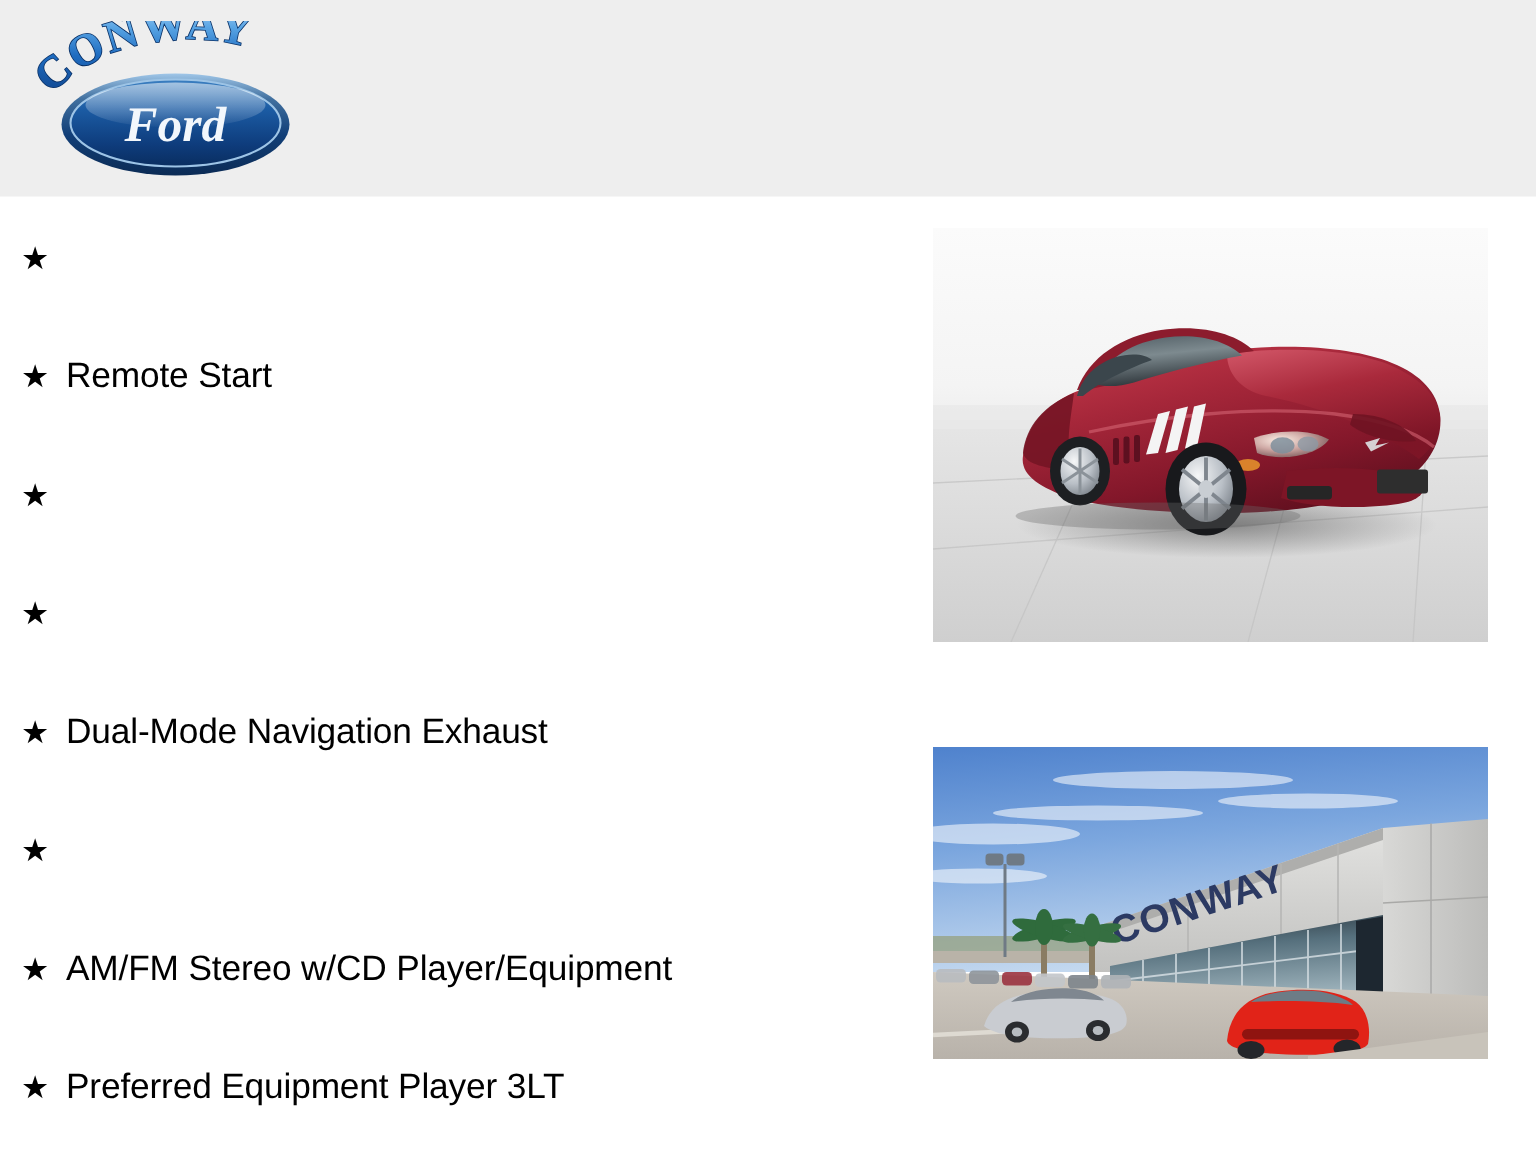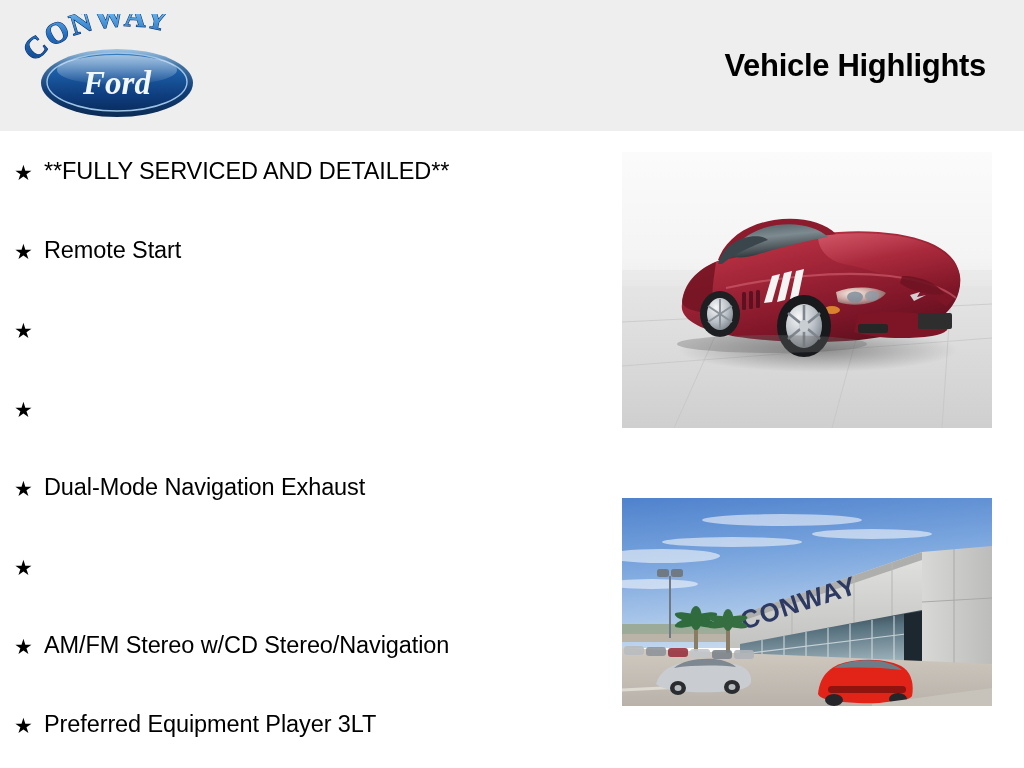--- a/index.html
+++ b/index.html
@@ -170,48 +170,46 @@
           <stop offset="100%" stop-color="#ffffff" stop-opacity="0.02"></stop>
         </linearGradient>
       </defs>
       <ellipse cx="77" cy="37" rx="76" ry="34" fill="url(#ovalOuter)"></ellipse>
       <ellipse cx="77" cy="36" rx="70" ry="29" fill="url(#ovalInner)" stroke="#9dc4e6" stroke-width="1.4"></ellipse>
       <ellipse cx="77" cy="24" rx="60" ry="15" fill="url(#ovalGloss)"></ellipse>
       <text x="77" y="48" text-anchor="middle" font-family="'Liberation Serif', serif" font-size="33" font-style="italic" font-weight="bold" fill="#f2f7fc">Ford</text>
     </svg>
   </div>
 
-  <div class="page-title">Vehicle Highlights</div>
 </div>
 
 <ul class="highlights-list">
   <li class="highlight-item" style="top:25px">
     <span class="star-icon">★</span>
-    <span class="highlight-text">**FULLY SERVICED AND DETAILED**</span>
   </li>
   <li class="highlight-item" style="top:104px">
     <span class="star-icon">★</span>
     <span class="highlight-text">Remote Start</span>
   </li>
   <li class="highlight-item" style="top:183px">
     <span class="star-icon">★</span>
   </li>
   <li class="highlight-item" style="top:262px">
     <span class="star-icon">★</span>
   </li>
   <li class="highlight-item" style="top:341px">
     <span class="star-icon">★</span>
     <span class="highlight-text">Dual-Mode Navigation Exhaust</span>
   </li>
   <li class="highlight-item" style="top:420px">
     <span class="star-icon">★</span>
   </li>
   <li class="highlight-item" style="top:499px">
     <span class="star-icon">★</span>
-    <span class="highlight-text">AM/FM Stereo w/CD Stereo/Navigation</span>
+    <span class="highlight-text">AM/FM Stereo w/CD Player/Equipment</span>
   </li>
   <li class="highlight-item" style="top:578px">
     <span class="star-icon">★</span>
     <span class="highlight-text">Preferred Equipment Player 3LT</span>
   </li>
 </ul>
 
 <div class="media-col">
 
   <div class="photo-frame photo-vehicle">

